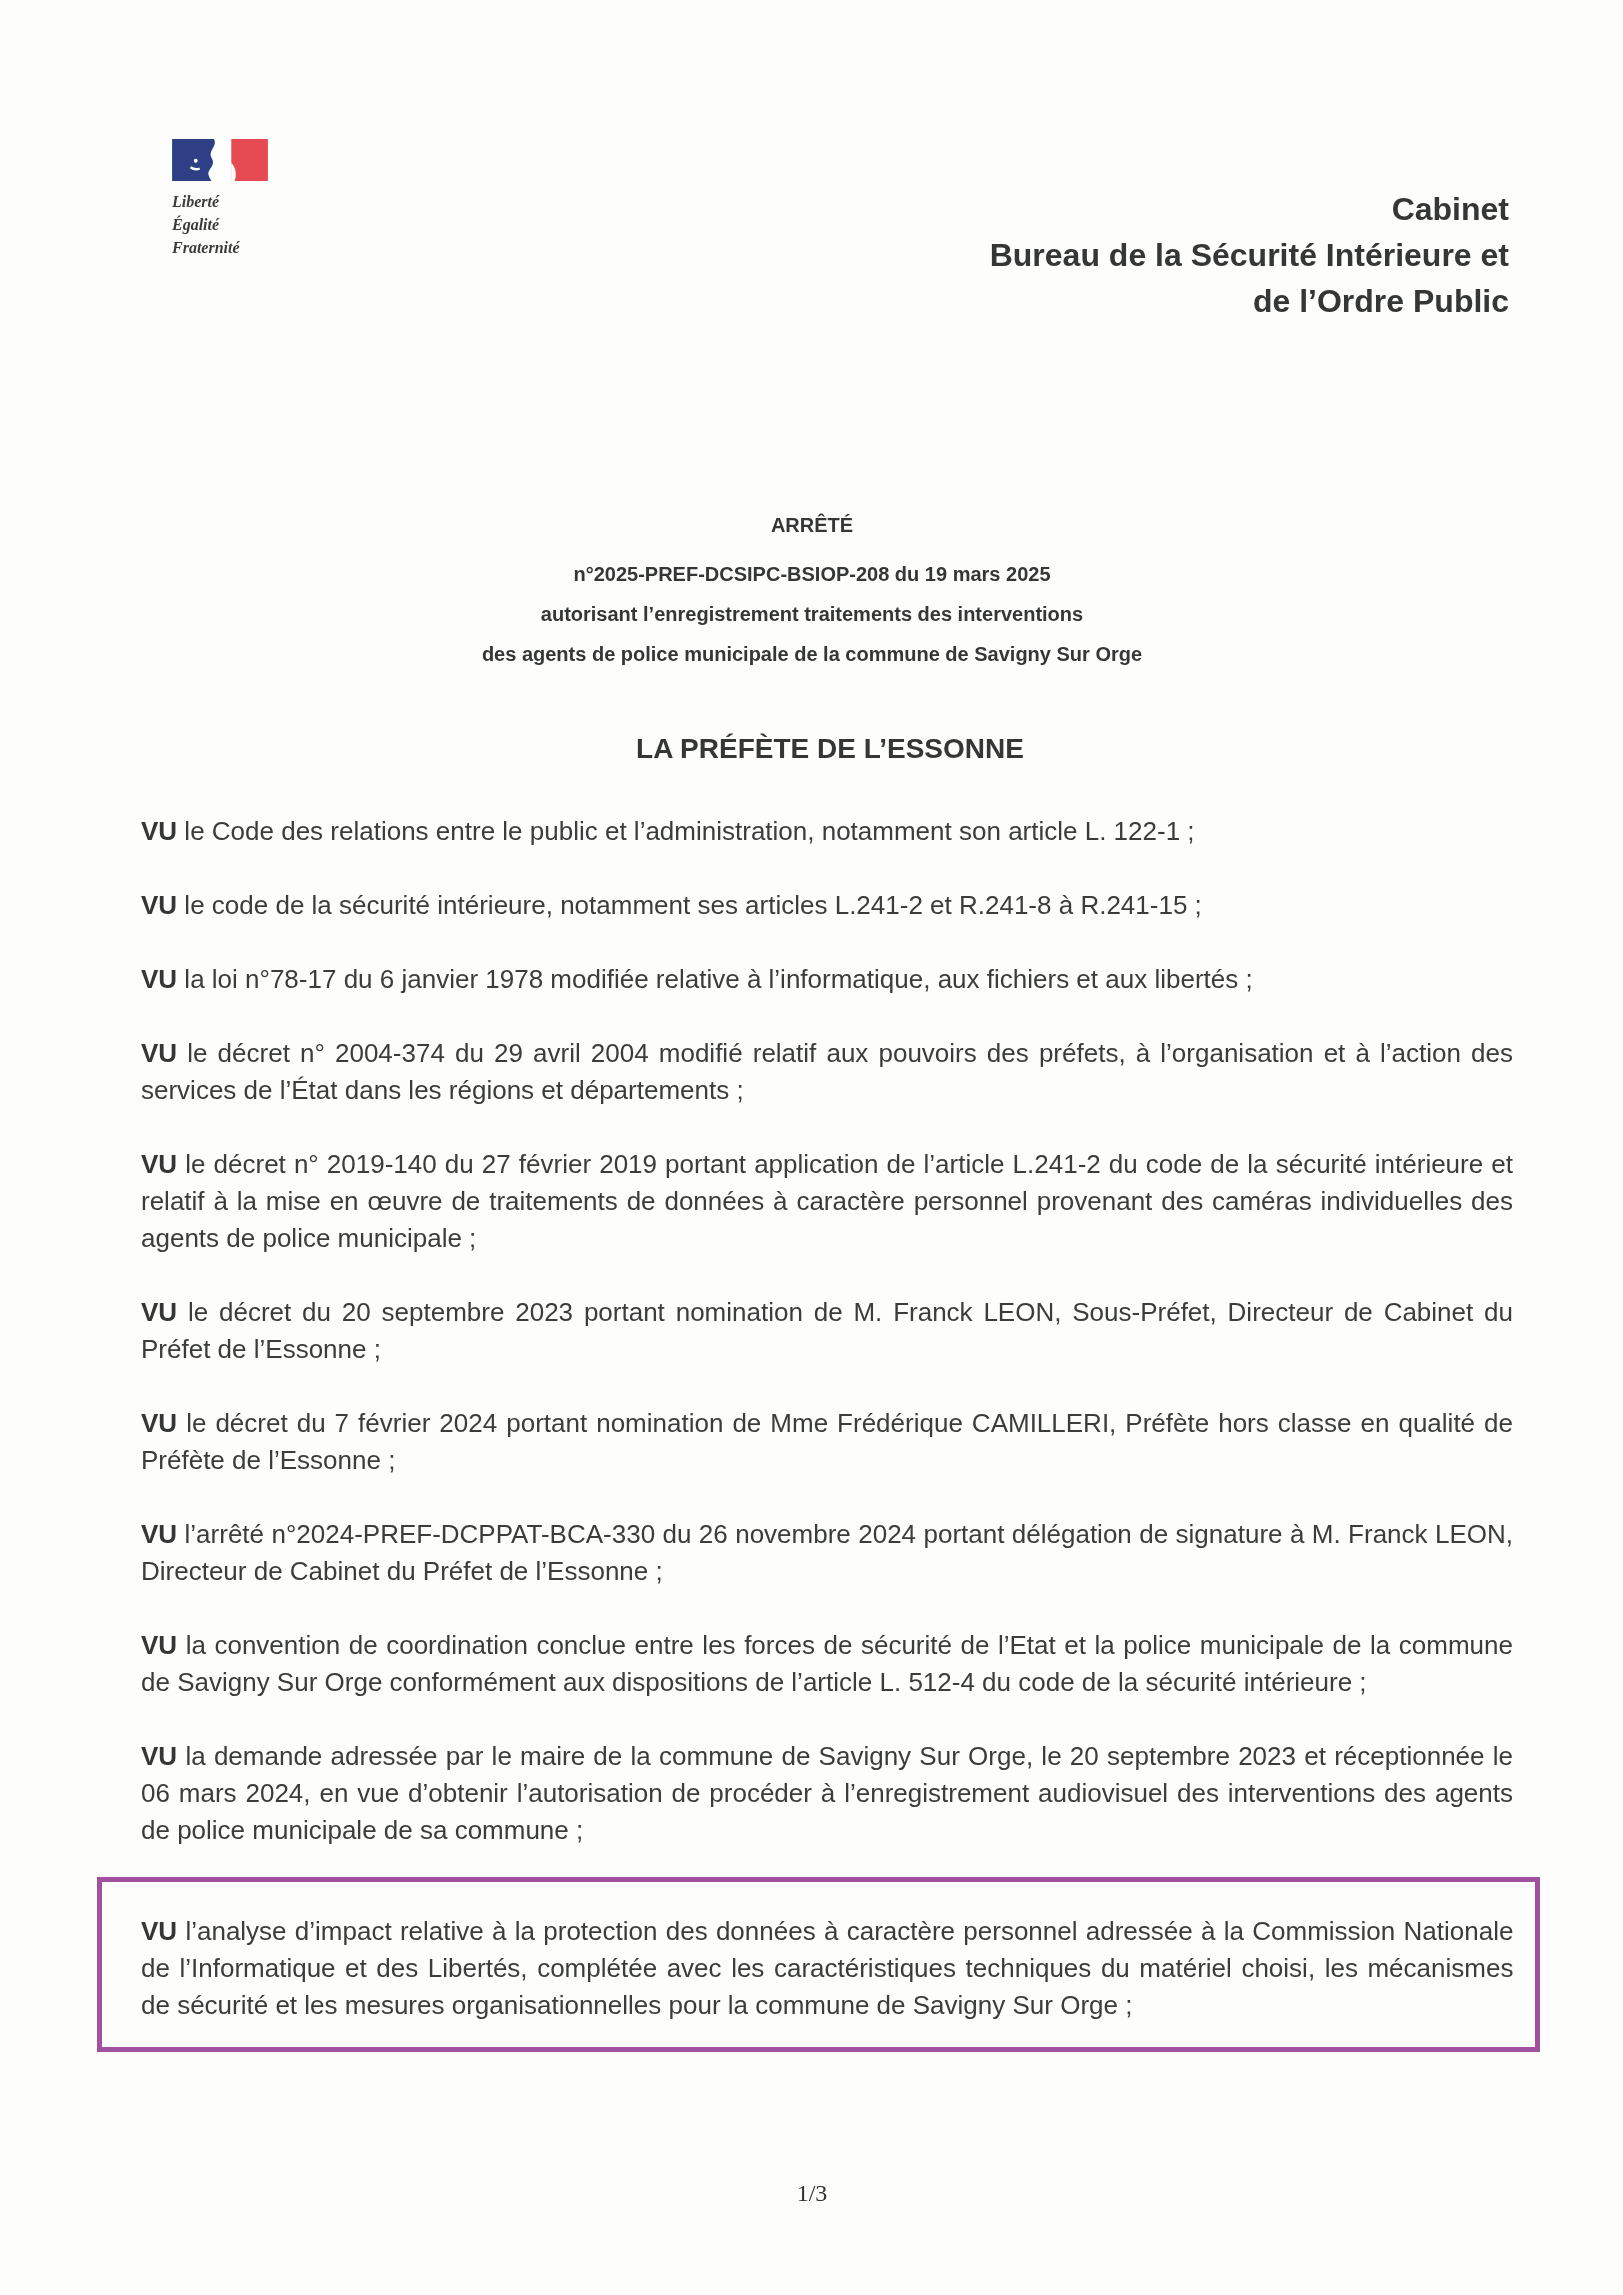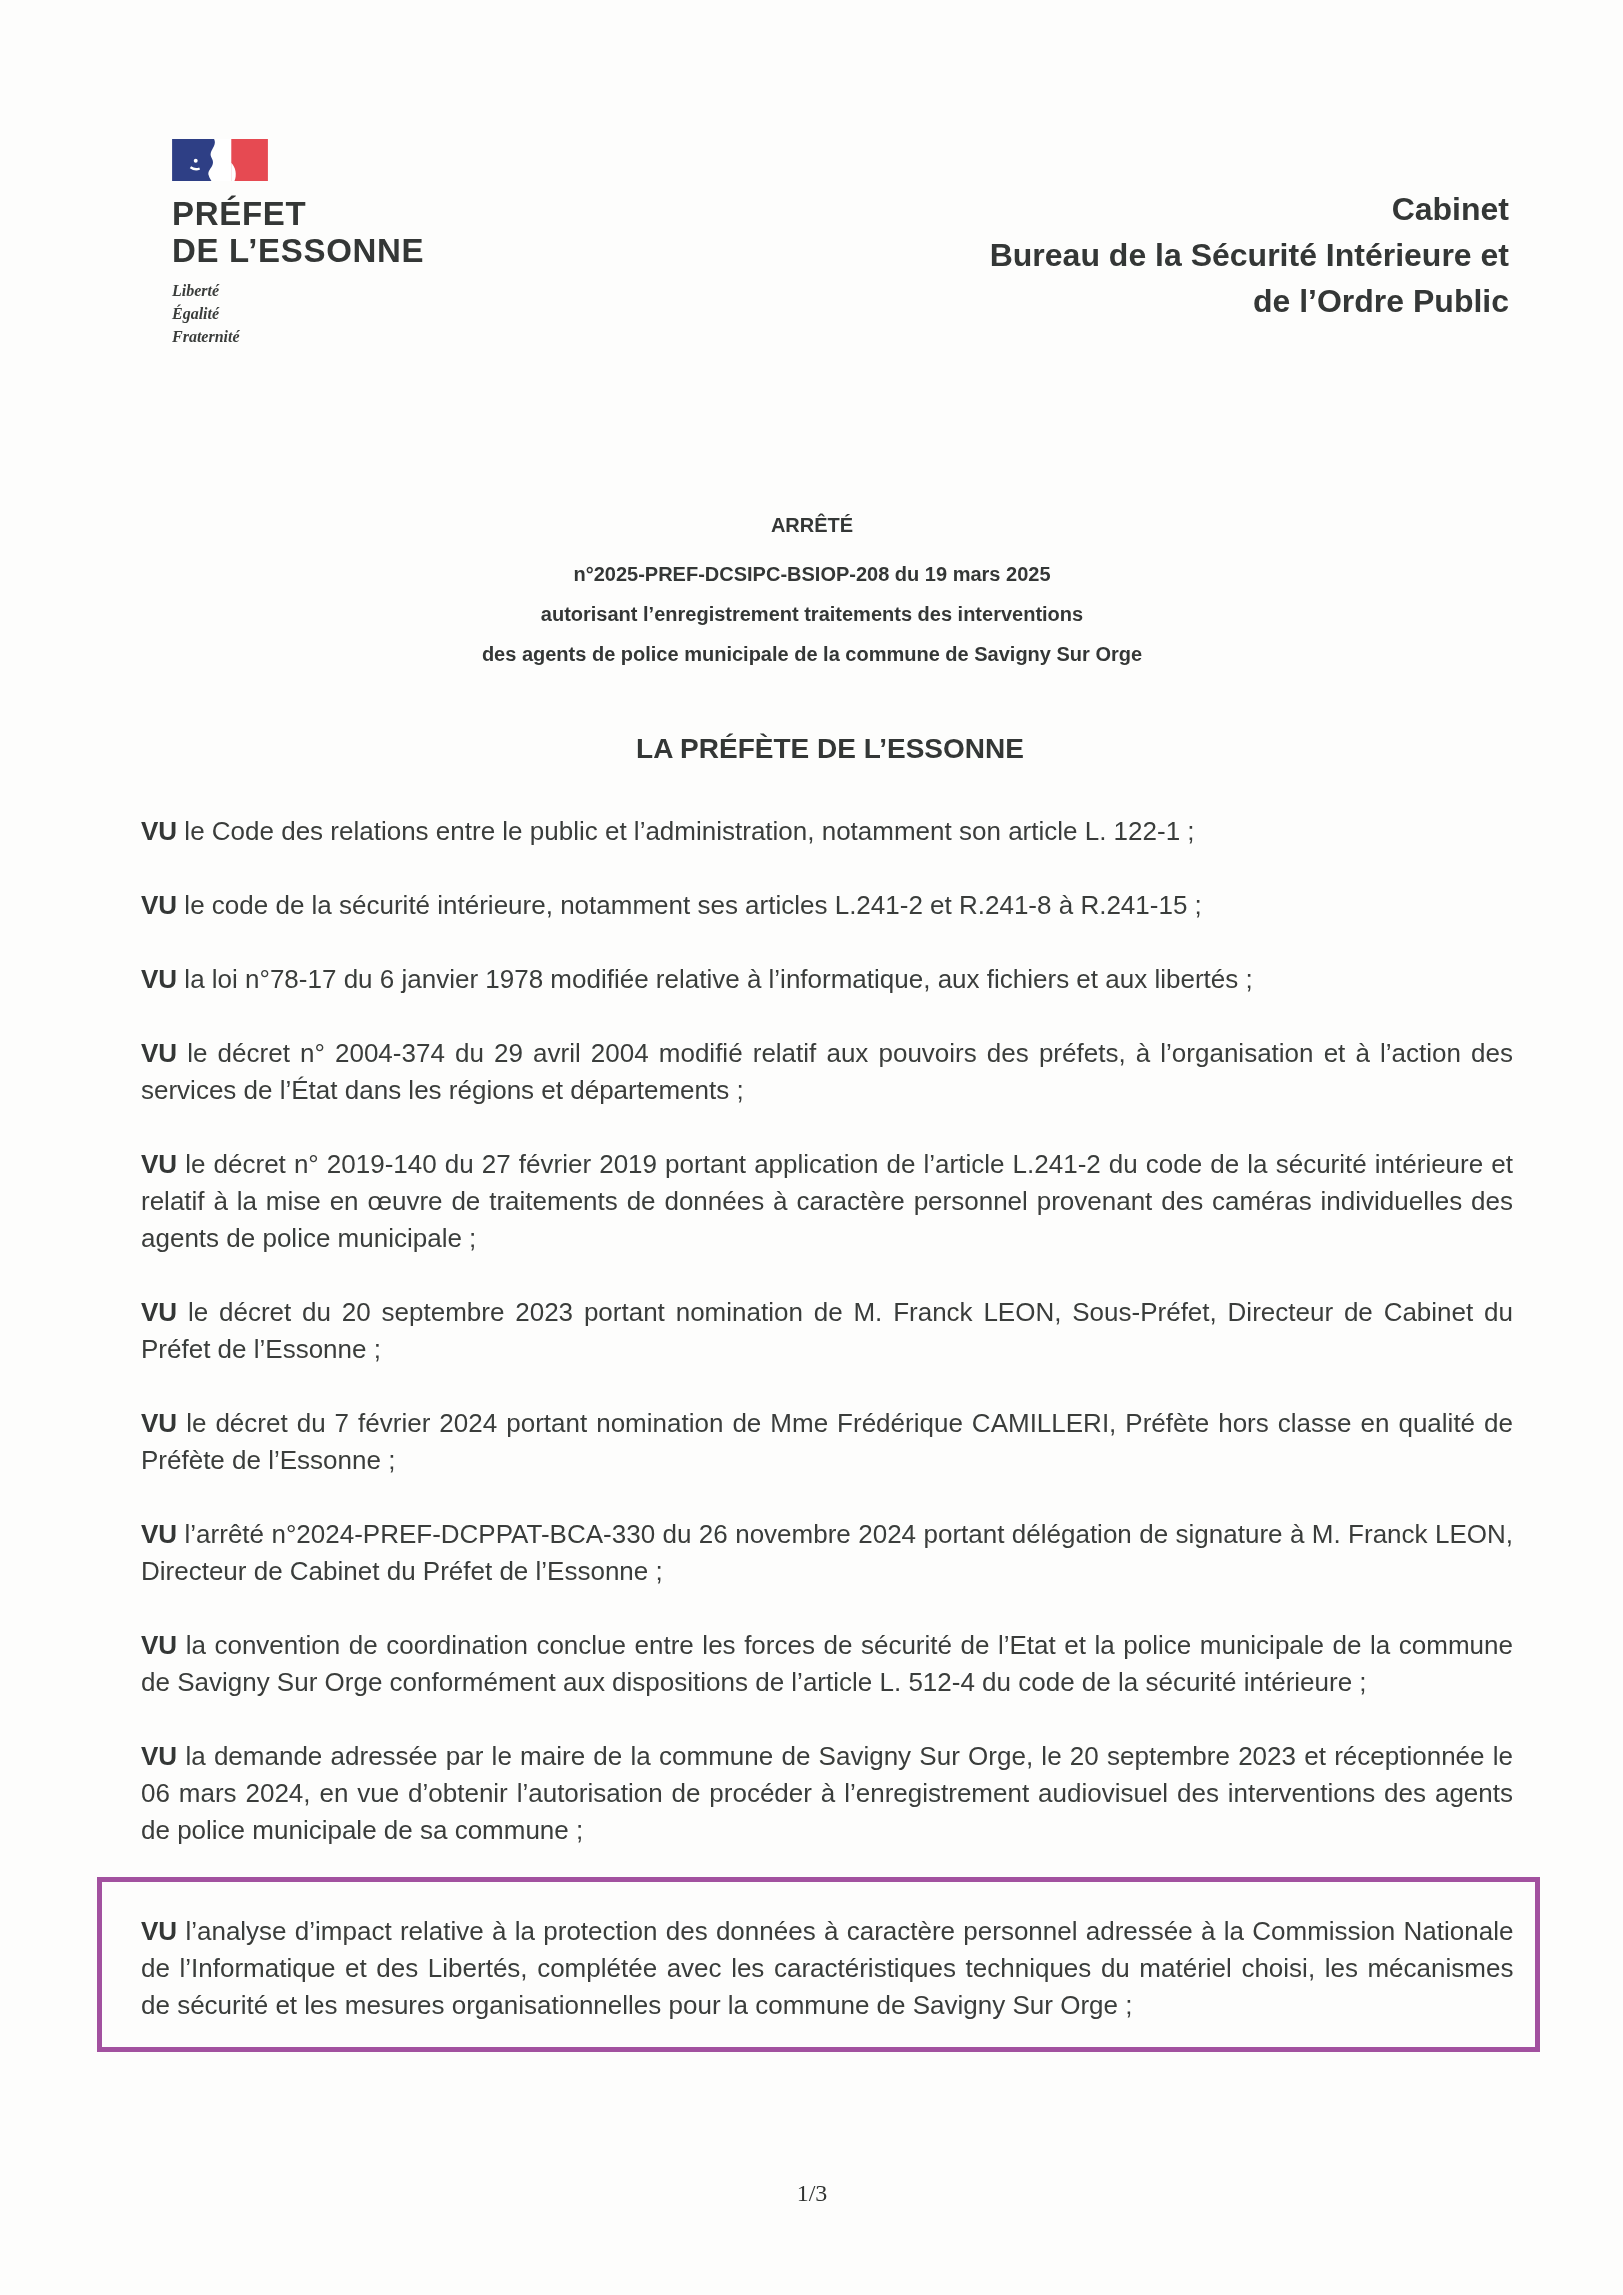--- a/index.html
+++ b/index.html
@@ -137,24 +137,20 @@
 
   <div class="logo-block">
     <svg class="flag-emblem" viewBox="0 0 146 64" aria-hidden="true">
       <rect class="flag-blue-rect" x="0" y="0" width="76" height="64"></rect>
       <rect class="flag-red-rect" x="90" y="0" width="56" height="64"></rect>
       <path class="flag-white" d="M64,0 C68,8 61,14 59,21 C57,28 64,31 62,38 C60,45 53,49 56,56 C57,60 59,62 60,64 L90,64 L90,0 Z"></path>
       <path class="flag-white" d="M90,64 L90,36 C97,43 99,54 95,64 Z"></path>
       <circle class="flag-white" cx="36" cy="33" r="3"></circle>
       <path class="flag-white-line" d="M28,43 q7,5 14,2"></path>
     </svg>
-    <div class="logo-title">
-      <div>PRÉFET</div>
-      <div>DE L’ESSONNE</div>
-    </div>
     <div class="motto">
       <div>Liberté</div>
       <div>Égalité</div>
       <div>Fraternité</div>
     </div>
   </div>
 
   <div class="header-right">
     <div>Cabinet</div>
     <div>Bureau de la Sécurité Intérieure et</div>

